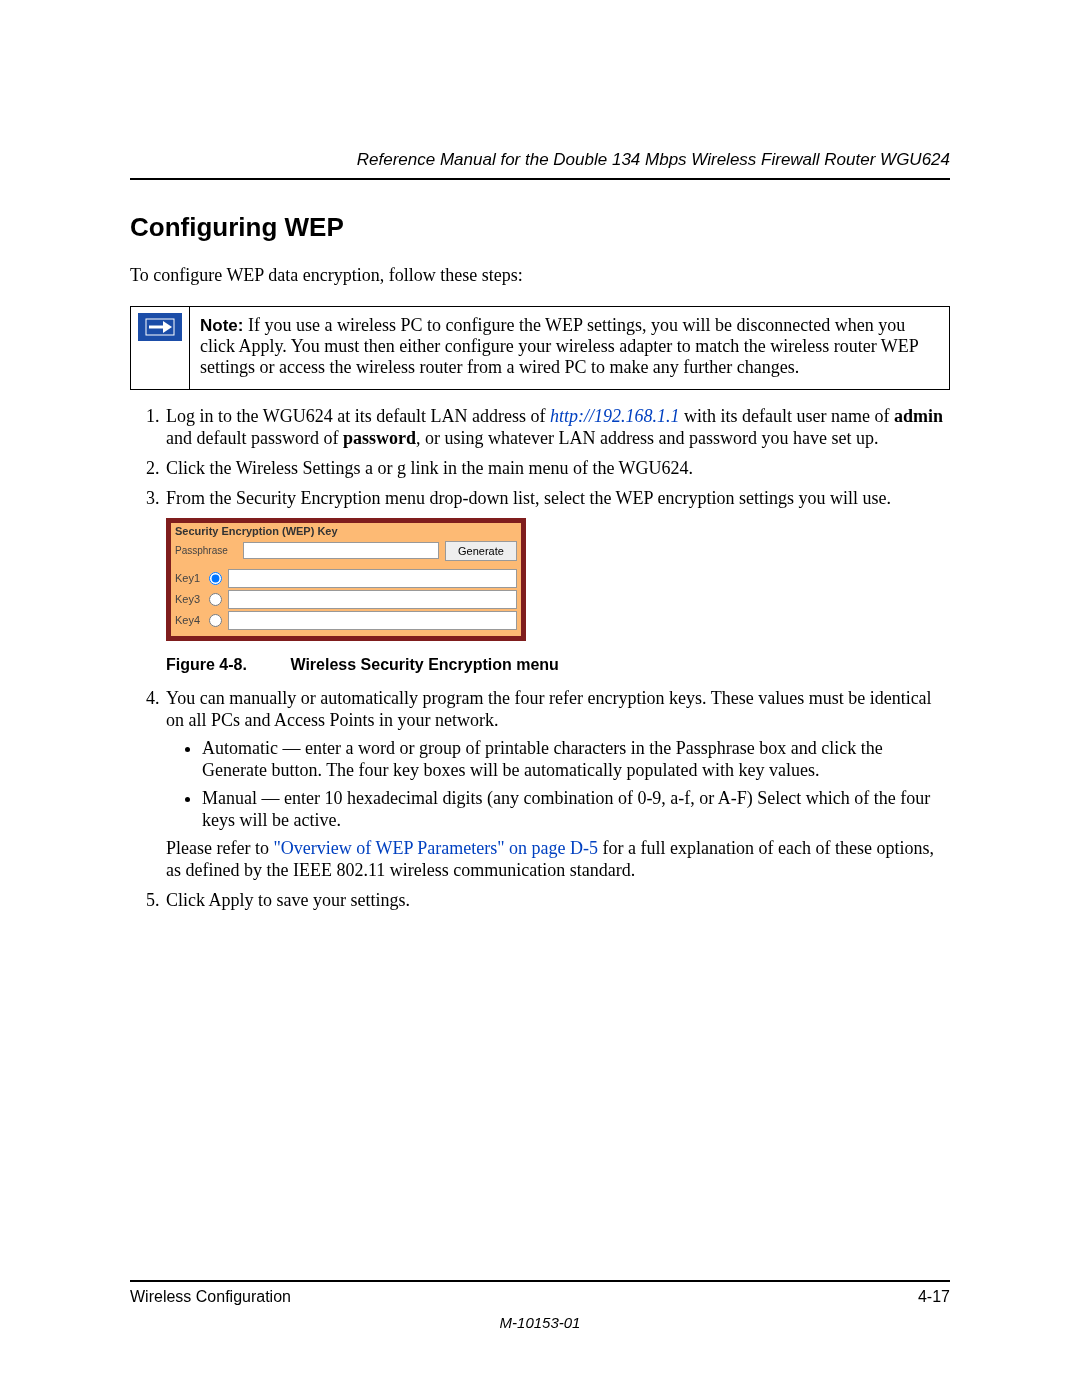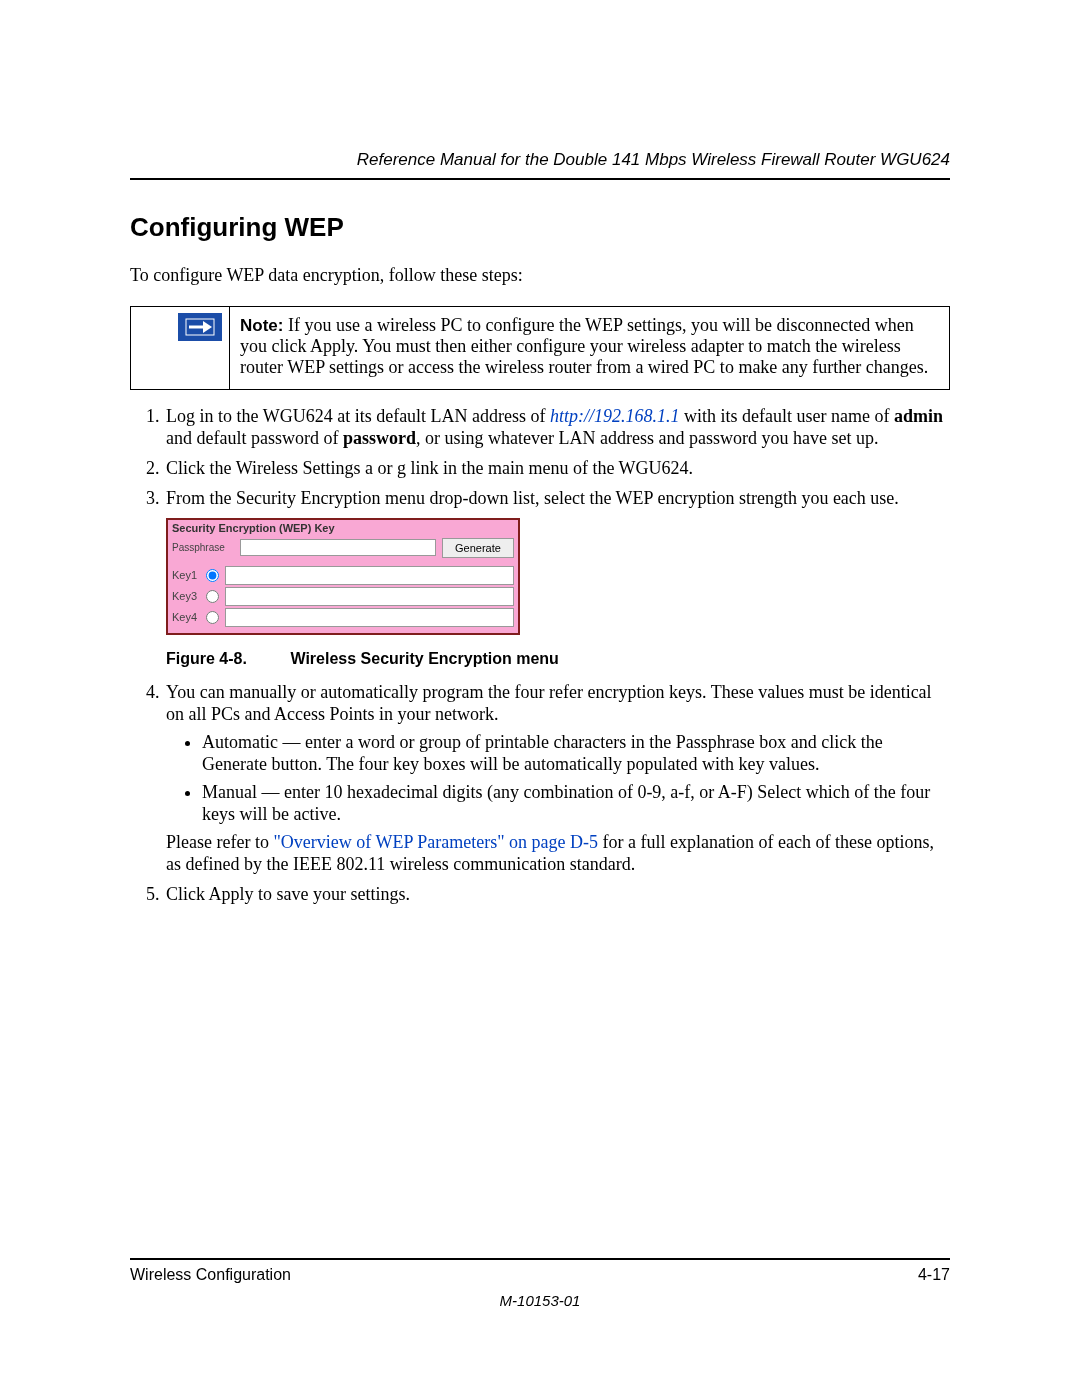--- a/index.html
+++ b/index.html
@@ -34,21 +34,20 @@
     margin: 0 0 22px 0;
   }
   p.intro {
     font-size: 18px;
     margin: 0 0 20px 0;
   }
   .note-box {
     display: flex;
     border: 1px solid #000;
     margin: 16px 0 16px 0;
-    padding-left: 40px;
   }
   .note-icon-cell {
     width: 58px;
     border-right: 1px solid #000;
     display: flex;
     align-items: flex-start;
     justify-content: center;
     padding-top: 6px;
   }
   .note-icon {
@@ -78,22 +77,22 @@
     line-height: 1.22;
     padding-left: 2px;
   }
   a.link { color: #0040c0; font-style: italic; text-decoration: none; }
   a.xref { color: #0040c0; text-decoration: none; }
   .figure {
     margin: 8px 0 4px 0;
   }
   .wep-panel {
     width: 342px;
-    border: 2px solid #7f1d1d;
-    background: #f9a8d4;
+    border: 5px solid #7f1d1d;
+    background: #fdba74;
     font-family: Tahoma, Arial, sans-serif;
     font-size: 12px;
     color: #444;
     padding: 2px 4px 4px 4px;
   }
   .wep-title {
     font-weight: bold;
     font-size: 11px;
     color: #333;
     margin-bottom: 3px;
@@ -136,21 +135,21 @@
   ul.bullets {
     list-style: disc;
     margin: 6px 0 4px 18px;
     padding-left: 18px;
   }
   ul.bullets li { margin-bottom:6px; }
   .sub-para { margin-top:4px; }
   .footer-area {
     position: absolute;
     left: 130px; right:130px;
-    bottom: 88px;
+    bottom: 66px;
   }
   .footer-rule {
     border-top: 2px solid #000;
     padding-top: 6px;
     display:flex;
     justify-content: space-between;
     font-family: Arial, Helvetica, sans-serif;
     font-size: 16px;
   }
   .doc-id {
@@ -159,21 +158,21 @@
     font-family: Liberation Sans, sans-serif;
     font-size: 15px;
     margin-top: 8px;
   }
 </style>
 </head>
 <body>
 
 <div class="page">
 
-  <div class="header">Reference Manual for the Double 141 Mbps Wireless Firewall Router WGU624</div>
+  <div class="header">Reference Manual for the Double 134 Mbps Wireless Firewall Router WGU624</div>
 
   <h2 class="section-title">Configuring WEP</h2>
 
   <p class="intro">To configure WEP data encryption, follow these steps:</p>
 
   <div class="note-box">
     <div class="note-icon-cell">
       <div class="note-icon">
         <svg width="30" height="18" viewBox="0 0 30 18">
           <rect x="1" y="1" width="28" height="16" fill="none" stroke="#fff" stroke-width="1"></rect>
@@ -187,21 +186,21 @@
       <span>If you use a wireless PC to configure the WEP settings, you will be disconnected when you click Apply. You must then either configure your wireless adapter to match the wireless router WEP settings or access the wireless router from a wired PC to make any further changes.</span>
     </div>
   </div>
 
   <ol class="steps">
     <li>
       <span>Log in to the WGU624 at its default LAN address of </span><a class="link" href="#">http://192.168.1.1</a><span> with its default user name of </span><b>admin</b><span> and default password of </span><b>password</b><span>, or using whatever LAN address and password you have set up.</span>
     </li>
     <li>Click the Wireless Settings a or g link in the main menu of the WGU624.</li>
     <li>
-      <span>From the Security Encryption menu drop-down list, select the WEP encryption strength you each use.</span>
+      <span>From the Security Encryption menu drop-down list, select the WEP encryption settings you will use.</span>
 
       <div class="figure">
         <div class="wep-panel">
           <div class="wep-title">Security Encryption (WEP) Key</div>
           <div class="wep-row">
             <label>Passphrase</label>
             <input type="text" class="long" style="">
             <button>Generate</button>
           </div>
           <div style="height:6px"></div>

